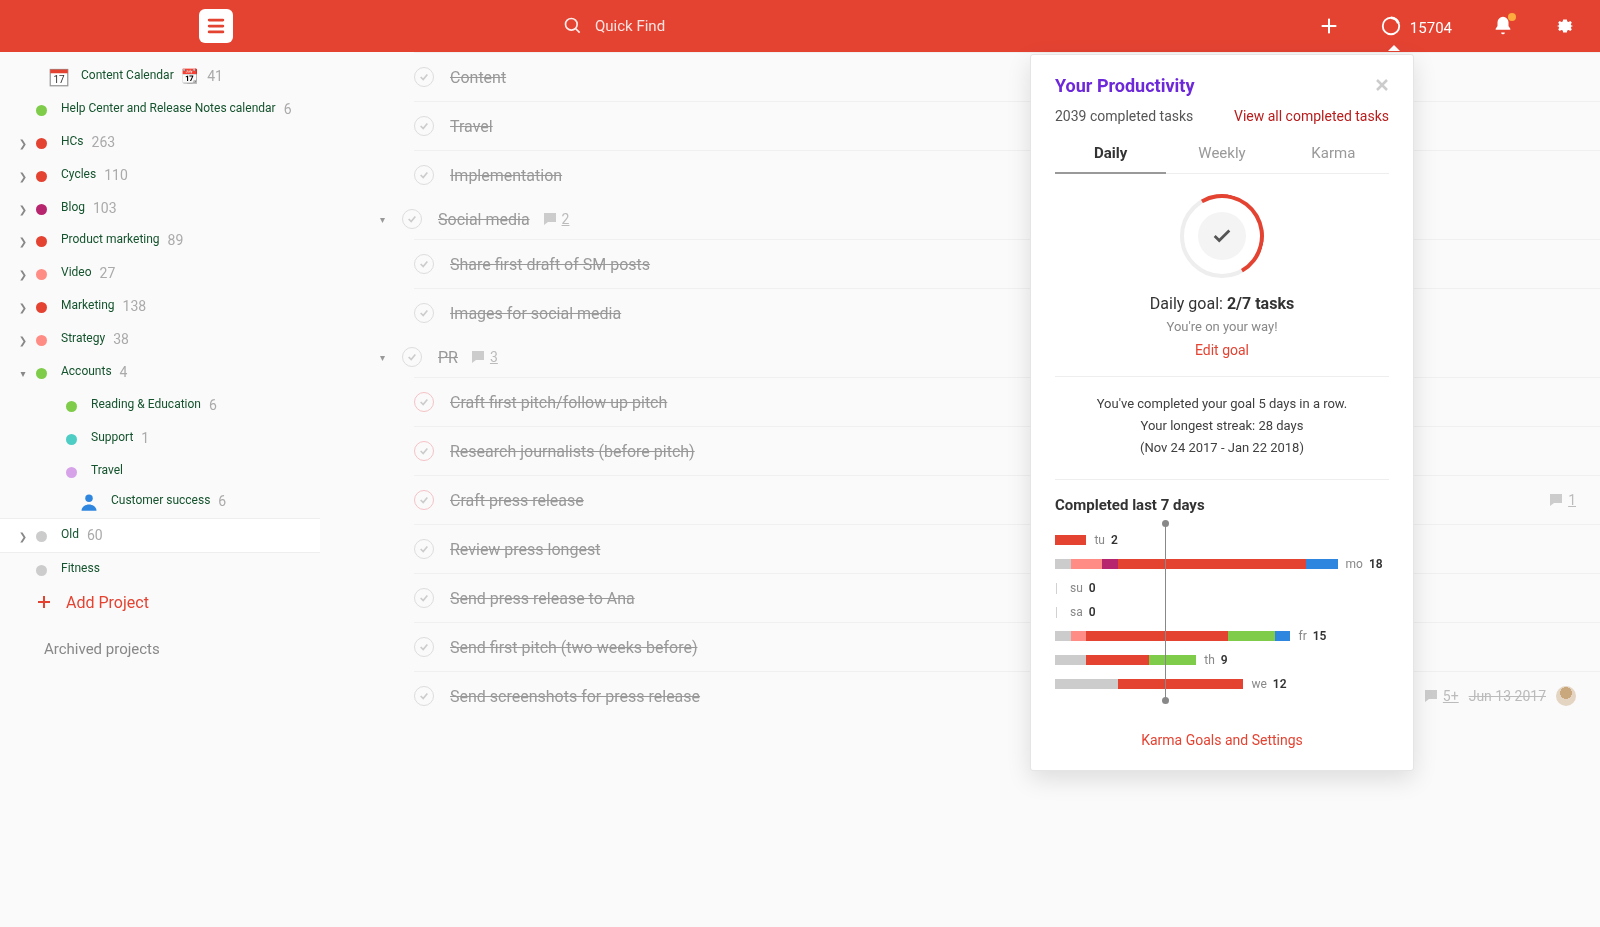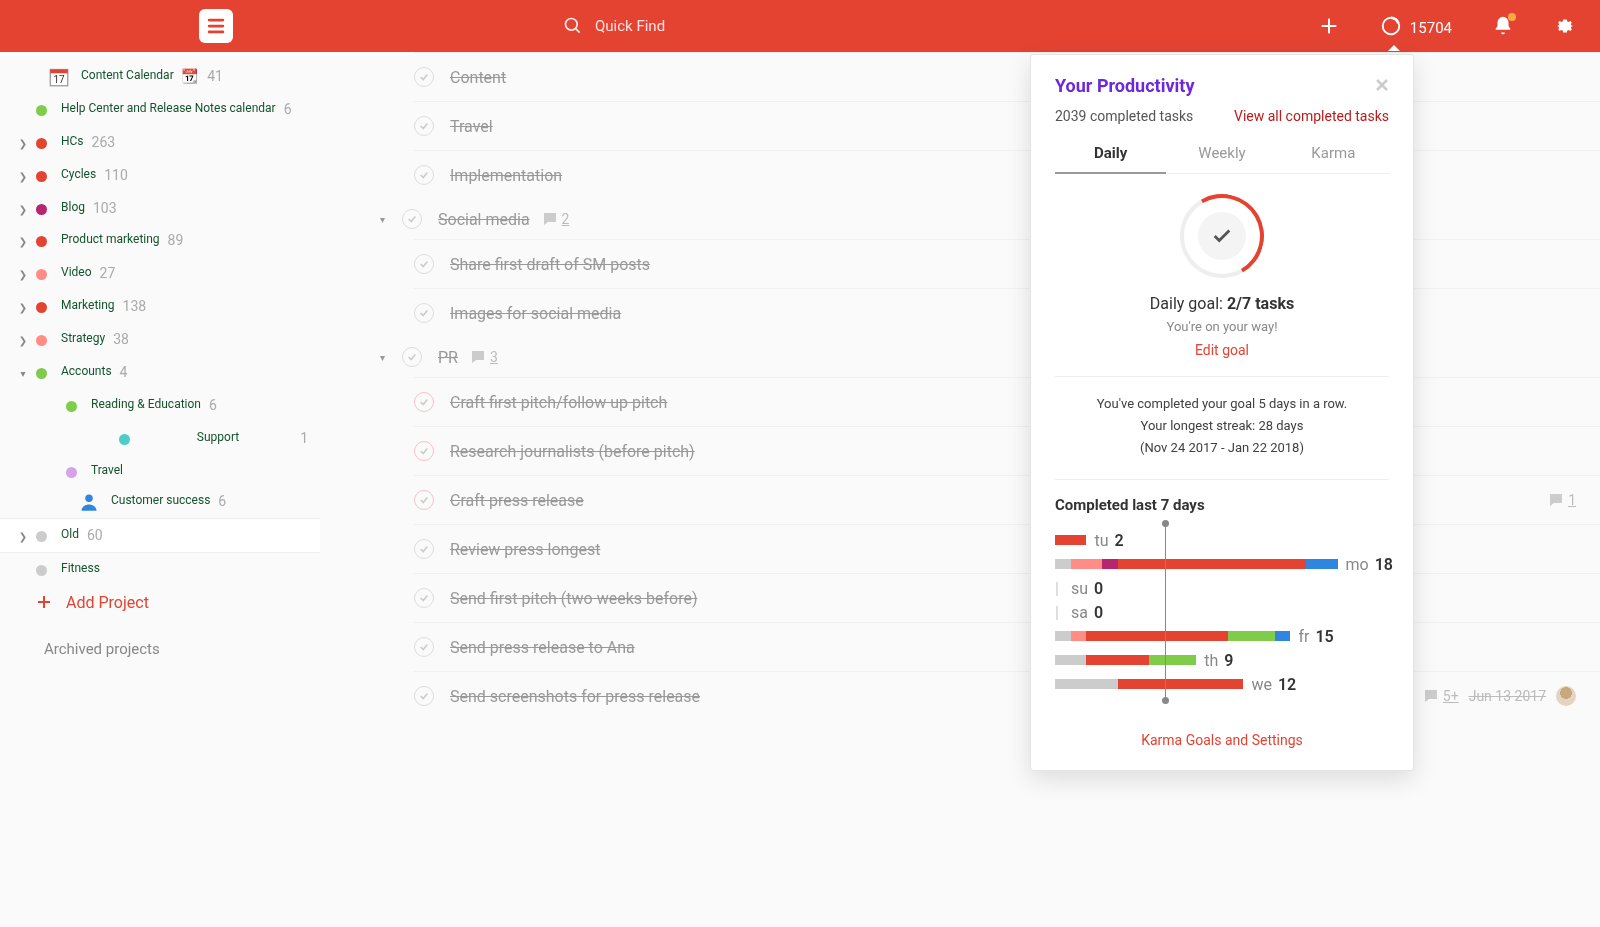--- a/index.html
+++ b/index.html
@@ -59,21 +59,21 @@
 .medal-inner{position:absolute;top:18px;left:18px;width:48px;height:48px;border-radius:50%;background:#f4f4f4;display:flex;align-items:center;justify-content:center}
 .medal-inner svg{width:22px;height:22px;color:#555}
 .goal-txt{font-size:16px;color:#333;margin-bottom:6px}
 .goal-txt b{font-weight:700}
 .goal-way{color:#888;font-size:13px;margin-bottom:8px}
 .goal-edit{color:#e44332;font-size:14px;cursor:pointer}
 .streak-sec{text-align:center;padding:16px 24px 20px;border-bottom:1px solid #eee;margin:0 24px;color:#404040;font-size:13px;line-height:1.7}
 .chart-sec{padding:16px 24px 8px}
 .chart-title{font-weight:700;font-size:15px;color:#333;margin-bottom:14px}
 .chart{position:relative;padding-bottom:10px}
-.chart-row{display:flex;align-items:center;height:24px;font-size:16px;color:#777}
+.chart-row{display:flex;align-items:center;height:24px;font-size:12px;color:#777}
 .bar-wrap{display:flex;height:10px;align-items:center}
 .seg{height:10px}
 .bar-label{margin-left:8px;display:flex;gap:6px;align-items:center}
 .bar-label .d{color:#888}
 .bar-label .v{color:#333;font-weight:600}
 .goal-line{position:absolute;top:-4px;bottom:6px;width:1px;background:#888;left:110px}
 .goal-line::before,.goal-line::after{content:"";position:absolute;left:-3px;width:7px;height:7px;background:#888;border-radius:50%}
 .goal-line::before{top:-4px}.goal-line::after{bottom:-4px}
 .pop-foot{text-align:center;padding:18px 0 22px;color:#e44332;font-size:14px;cursor:pointer}
 </style>
@@ -191,21 +191,21 @@
         <span class="dot" style="background: rgb(126, 204, 73);"></span>
         <span class="pname">Accounts</span>
         <span class="pcount">4</span>
       </div>
       <div class="proj" style="padding-left: 46px;">
         <span class="tog"></span>
         <span class="dot" style="background: rgb(126, 204, 73);"></span>
         <span class="pname">Reading &amp; Education</span>
         <span class="pcount">6</span>
       </div>
-      <div class="proj" style="padding-left: 46px; justify-content: space-between;">
+      <div class="proj" style="padding-left: 46px;">
         <span class="tog"></span>
         <span class="dot" style="background: rgb(78, 205, 196);"></span>
         <span class="pname">Support</span>
         <span class="pcount">1</span>
       </div>
       <div class="proj" style="padding-left: 46px;">
         <span class="tog"></span>
         <span class="dot" style="background: rgb(214, 162, 232);"></span>
         <span class="pname">Travel</span>
       </div>
@@ -351,29 +351,29 @@
           </svg>
         </span>
         <span class="tname">Review press longest</span>
       </div>
       <div class="task">
         <span class="check done">
           <svg viewBox="0 0 12 12" fill="none" stroke="currentColor" stroke-width="2">
             <polyline points="2 6 5 9 10 3"></polyline>
           </svg>
         </span>
+        <span class="tname">Send press release to Ana</span>
+      </div>
+      <div class="task">
+        <span class="check done">
+          <svg viewBox="0 0 12 12" fill="none" stroke="currentColor" stroke-width="2">
+            <polyline points="2 6 5 9 10 3"></polyline>
+          </svg>
+        </span>
         <span class="tname">Send first pitch (two weeks before)</span>
-      </div>
-      <div class="task">
-        <span class="check done">
-          <svg viewBox="0 0 12 12" fill="none" stroke="currentColor" stroke-width="2">
-            <polyline points="2 6 5 9 10 3"></polyline>
-          </svg>
-        </span>
-        <span class="tname">Send press release to Ana</span>
       </div>
       <div class="task">
         <span class="check done">
           <svg viewBox="0 0 12 12" fill="none" stroke="currentColor" stroke-width="2">
             <polyline points="2 6 5 9 10 3"></polyline>
           </svg>
         </span>
         <span class="tname">Send screenshots for press release</span>
         <span class="task-meta">
           <span class="comment-ico">

